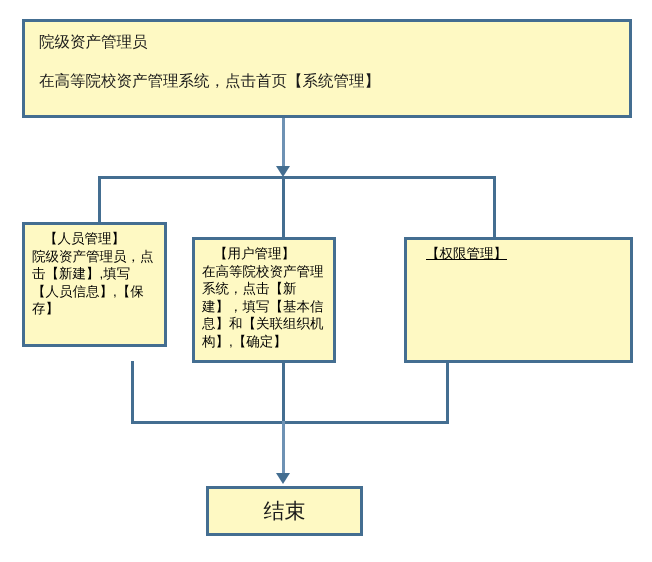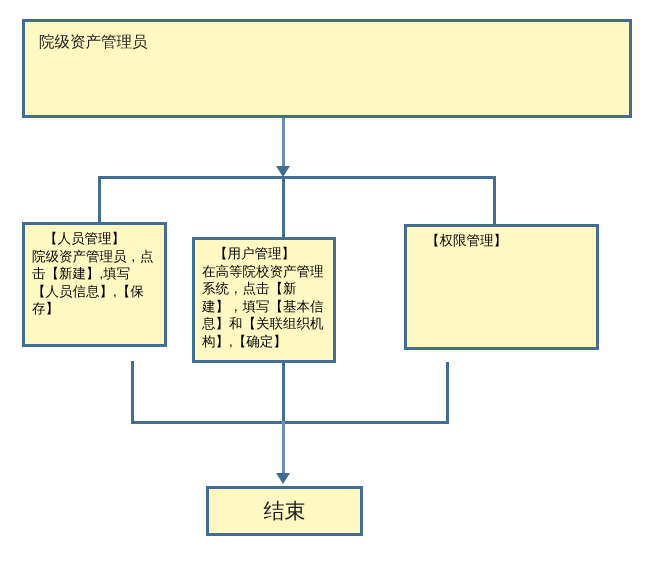--- a/index.html
+++ b/index.html
@@ -54,21 +54,21 @@
     color: #000000;
     text-align: left;
     word-break: break-all;
   }
   .step-title {
     display: block;
     text-indent: 12px;
   }
   #step-box-1 { left: 22px;  top: 222px; width: 145px; height: 125px; }
   #step-box-2 { left: 192px; top: 237px; width: 144px; height: 126px; }
-  #step-box-3 { left: 404px; top: 224px; width: 195px; height: 126px; }
+  #step-box-3 { left: 404px; top: 237px; width: 229px; height: 126px; text-decoration: underline; }
   
   #end-box {
     left: 206px;
     top: 486px;
     width: 157px;
     height: 50px;
   }
   #end-label {
     font-family: "Liberation Serif", "DejaVu Serif", serif;
     font-size: 21px;
@@ -98,20 +98,21 @@
     background: #6e92b4;
   }
 </style>
 </head>
 <body>
 
 <div id="canvas">
 
   <div class="node" id="start-box">
     <div class="start-line">院级资产管理员</div>
+    <div class="start-line second">在高等院校资产管理系统，点击首页【系统管理】</div>
   </div>
 
   <div class="thin-v" style="left:282px; top:118px; height:50px;"></div>
   <div class="arrow-down" style="left:276px; top:166px;"></div>
 
   <div class="conn conn-h" style="left:98px; top:176px; width:398px;"></div>
 
   <div class="conn conn-v" style="left:98px; top:176px; height:62px;"></div>
   <div class="conn conn-v" style="left:282px; top:176px; height:62px;"></div>
   <div class="conn conn-v" style="left:493px; top:176px; height:62px;"></div>

